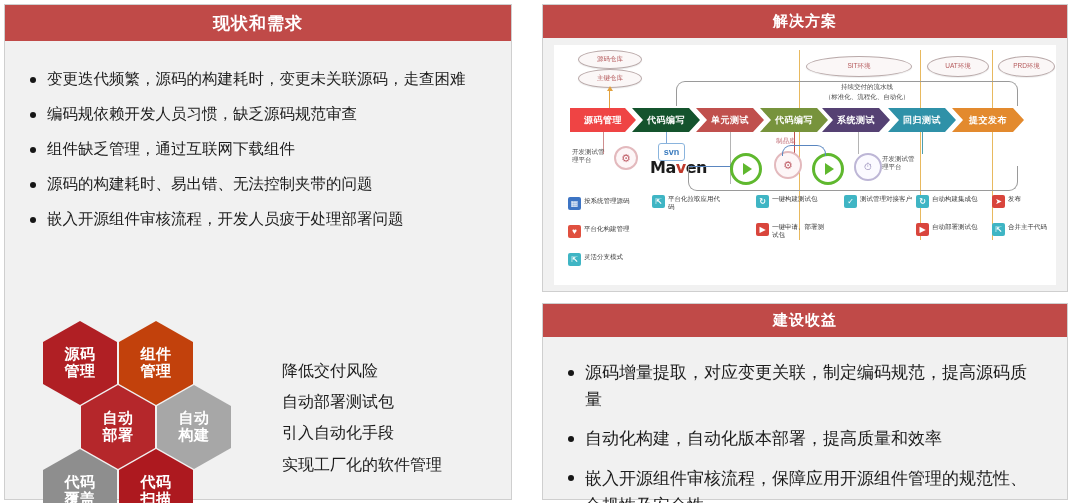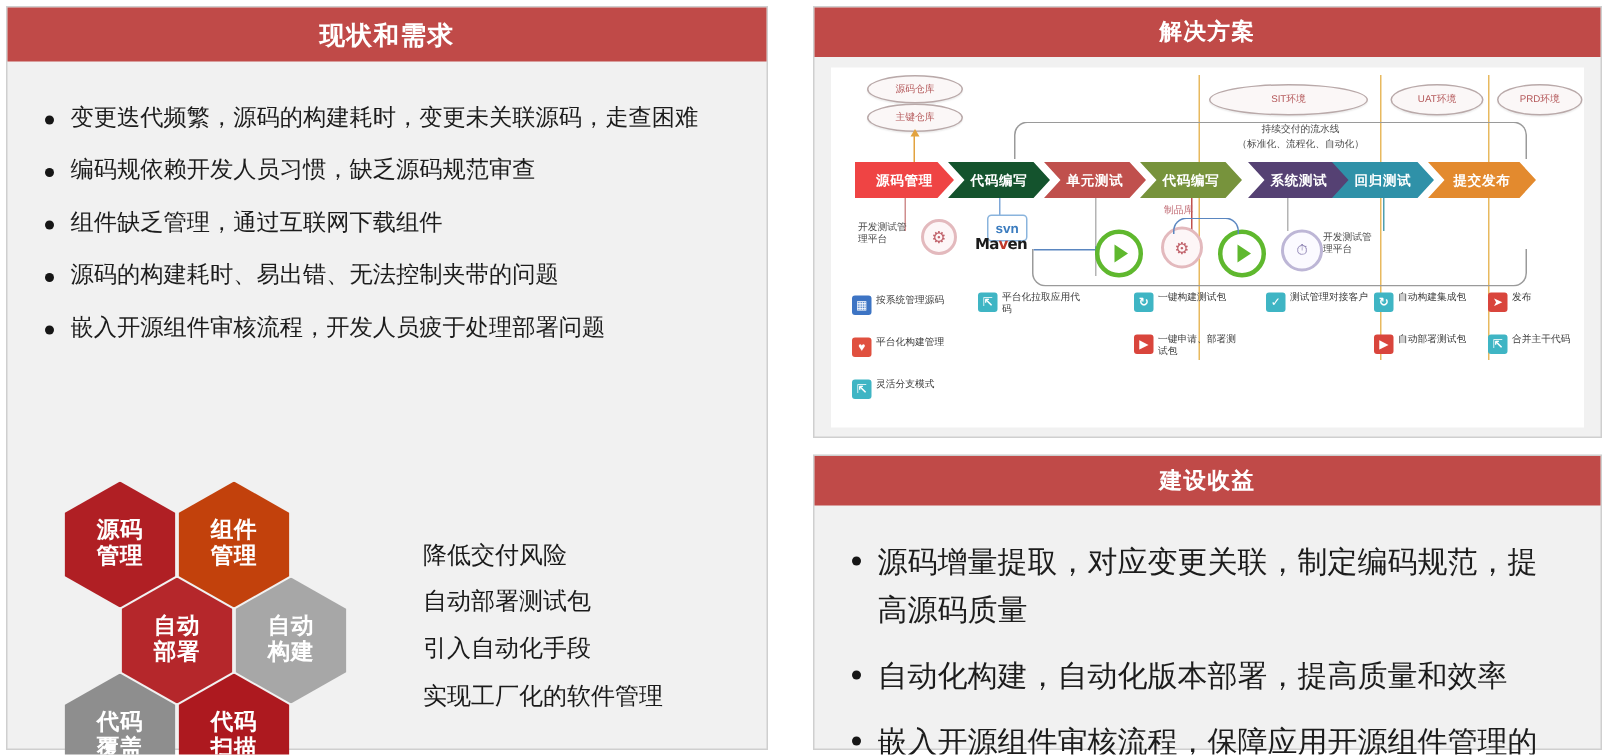--- a/index.html
+++ b/index.html
@@ -38,21 +38,21 @@
     font-size:15px;line-height:1.55;color:#1c1c1c;
   }
   ul.bullets li::before{
     content:"";position:absolute;left:3px;top:0.62em;
     width:6px;height:6px;border-radius:50%;background:#161616;
   }
   #current-bullets{margin:26px 0 0 22px;width:460px;}
   #current-bullets li{margin-bottom:11px;font-size:15.5px;}
 
   #benefit-bullets{margin:22px 0 0 22px;width:478px;}
-  #benefit-bullets li{margin-bottom:12px;font-size:20px;line-height:1.6;}
+  #benefit-bullets li{margin-bottom:12px;font-size:17px;line-height:1.6;}
 
   
   .hexwrap{position:absolute;left:34px;top:248px;width:230px;height:232px;}
   .hex{
     position:absolute;width:74px;height:84px;
     clip-path:polygon(50% 0%,100% 25%,100% 75%,50% 100%,0% 75%,0% 25%);
     display:flex;flex-direction:column;align-items:center;justify-content:center;
     color:#fff;font-size:15px;font-weight:bold;line-height:1.12;letter-spacing:0.5px;
     text-align:center;
   }
@@ -101,21 +101,21 @@
     color:#fff;font-size:9px;font-weight:bold;letter-spacing:.5px;white-space:nowrap;
   }
   .chev.first{clip-path:polygon(0 0,calc(100% - 11px) 0,100% 50%,calc(100% - 11px) 100%,0 100%);}
 
   .pill{
     position:absolute;border-radius:3px;border:1px solid #8ab4dd;background:#fff;
     color:#3b7cbf;font-size:9px;font-weight:bold;
     display:flex;align-items:center;justify-content:center;
   }
   .maven{position:absolute;font-family:"DejaVu Sans",sans-serif;font-weight:bold;
-    font-size:10px;color:#1b1b1b;letter-spacing:-0.5px;}
+    font-size:16px;color:#1b1b1b;letter-spacing:-0.5px;}
   .maven i{font-style:normal;color:#c0392b;}
 
   .circ{
     position:absolute;border-radius:50%;display:flex;align-items:center;justify-content:center;
   }
   .circ.play{border:3px solid #5fb82e;background:#fff;}
   .circ.play::after{
     content:"";width:0;height:0;border-left:9px solid #5fb82e;
     border-top:6px solid transparent;border-bottom:6px solid transparent;margin-left:3px;
   }
@@ -217,21 +217,21 @@
 
         <div class="arcbox dg" style="left:122px;top:36px;width:340px;height:24px;"></div>
 
         <div class="dlabel dg" style="left:253px;top:38px;text-align:center;width:120px;">持续交付的流水线</div>
         <div class="dlabel dg" style="left:250px;top:48px;text-align:center;width:126px;">（标准化、流程化、自动化）</div>
 
         <div class="chev first dg" style="left:16px;top:63px;width:66px;background:#ef4444;">源码管理</div>
         <div class="chev dg" style="left:78px;top:63px;width:68px;background:#14532d;">代码编写</div>
         <div class="chev dg" style="left:142px;top:63px;width:68px;background:#c0504d;">单元测试</div>
         <div class="chev dg" style="left:206px;top:63px;width:68px;background:#77933c;">代码编写</div>
-        <div class="chev dg" style="left:278px;top:63px;width:68px;background:#554173;">系统测试</div>
+        <div class="chev dg" style="left:268px;top:63px;width:68px;background:#554173;">系统测试</div>
         <div class="chev dg" style="left:334px;top:63px;width:68px;background:#2f91a8;">回归测试</div>
         <div class="chev dg" style="left:398px;top:63px;width:72px;background:#e38a2e;">提交发布</div>
 
         <div class="vline pink dg" style="left:49px;top:87px;height:22px;"></div>
         <div class="vline blue dg" style="left:112px;top:87px;height:22px;"></div>
         <div class="vline gray dg" style="left:176px;top:87px;height:52px;"></div>
         <div class="vline red dg" style="left:240px;top:87px;height:22px;"></div>
         <div class="vline gray dg" style="left:304px;top:87px;height:22px;"></div>
         <div class="vline teal dg" style="left:368px;top:87px;height:22px;"></div>
 

